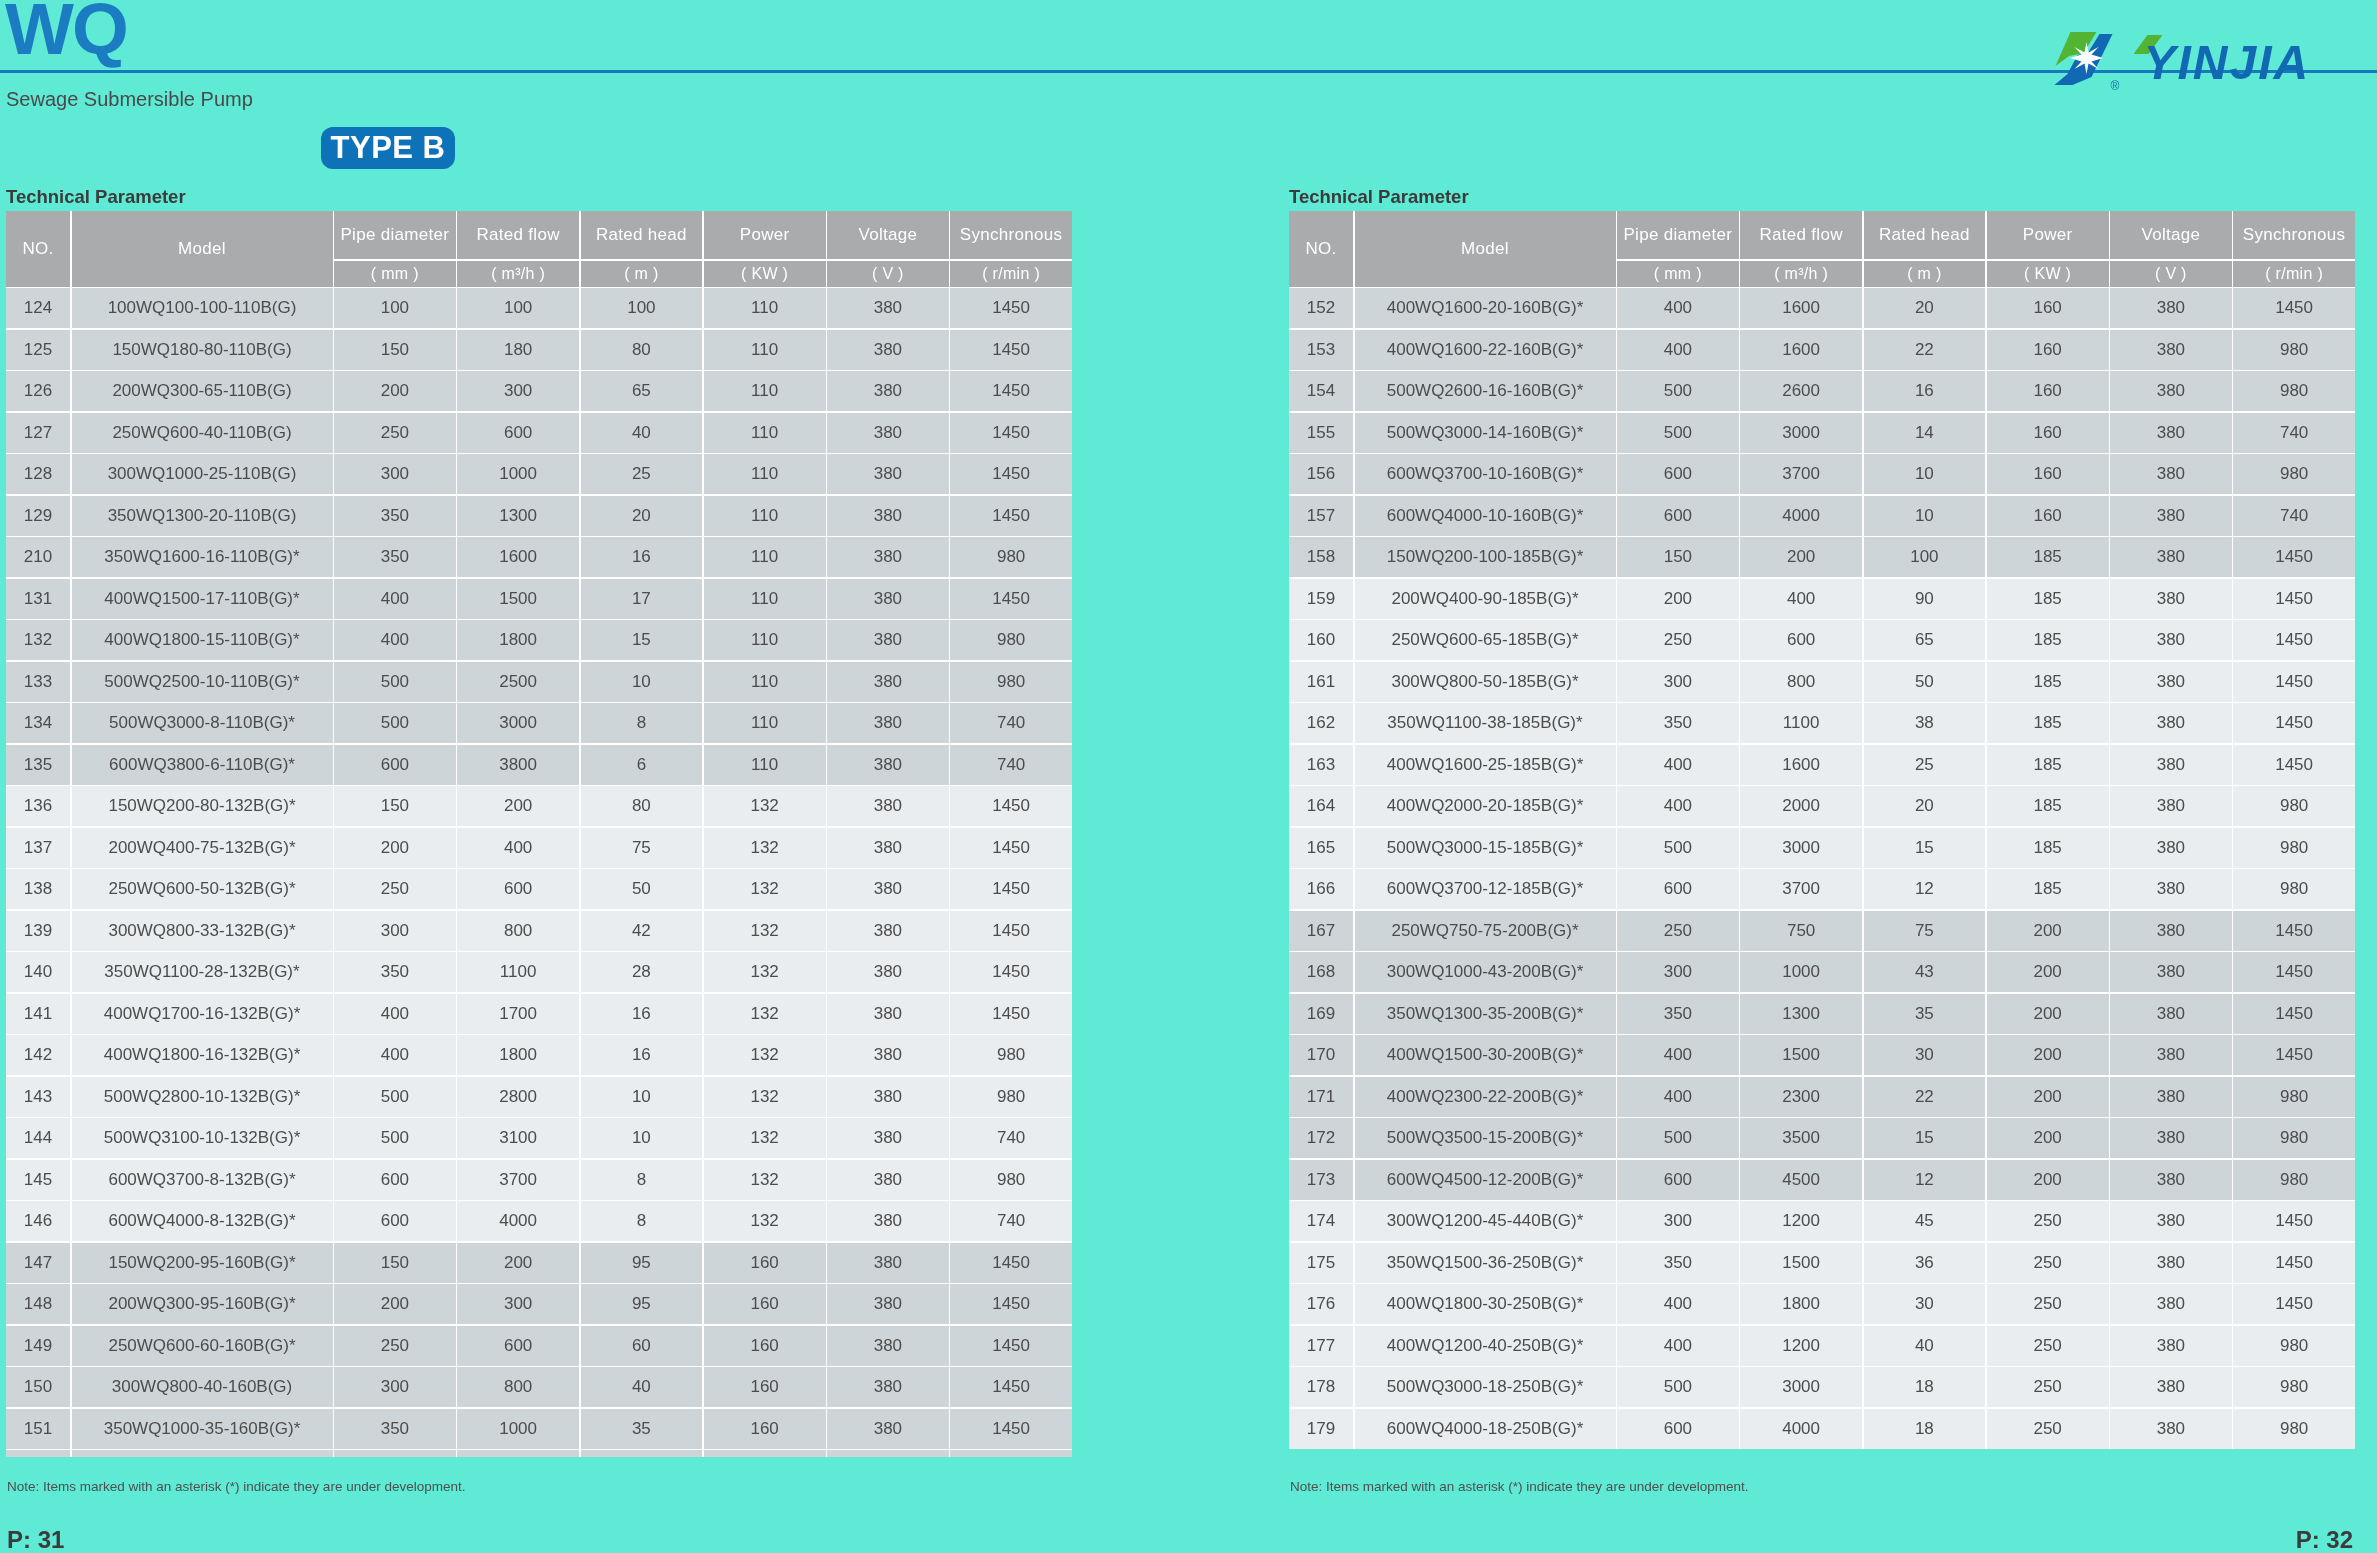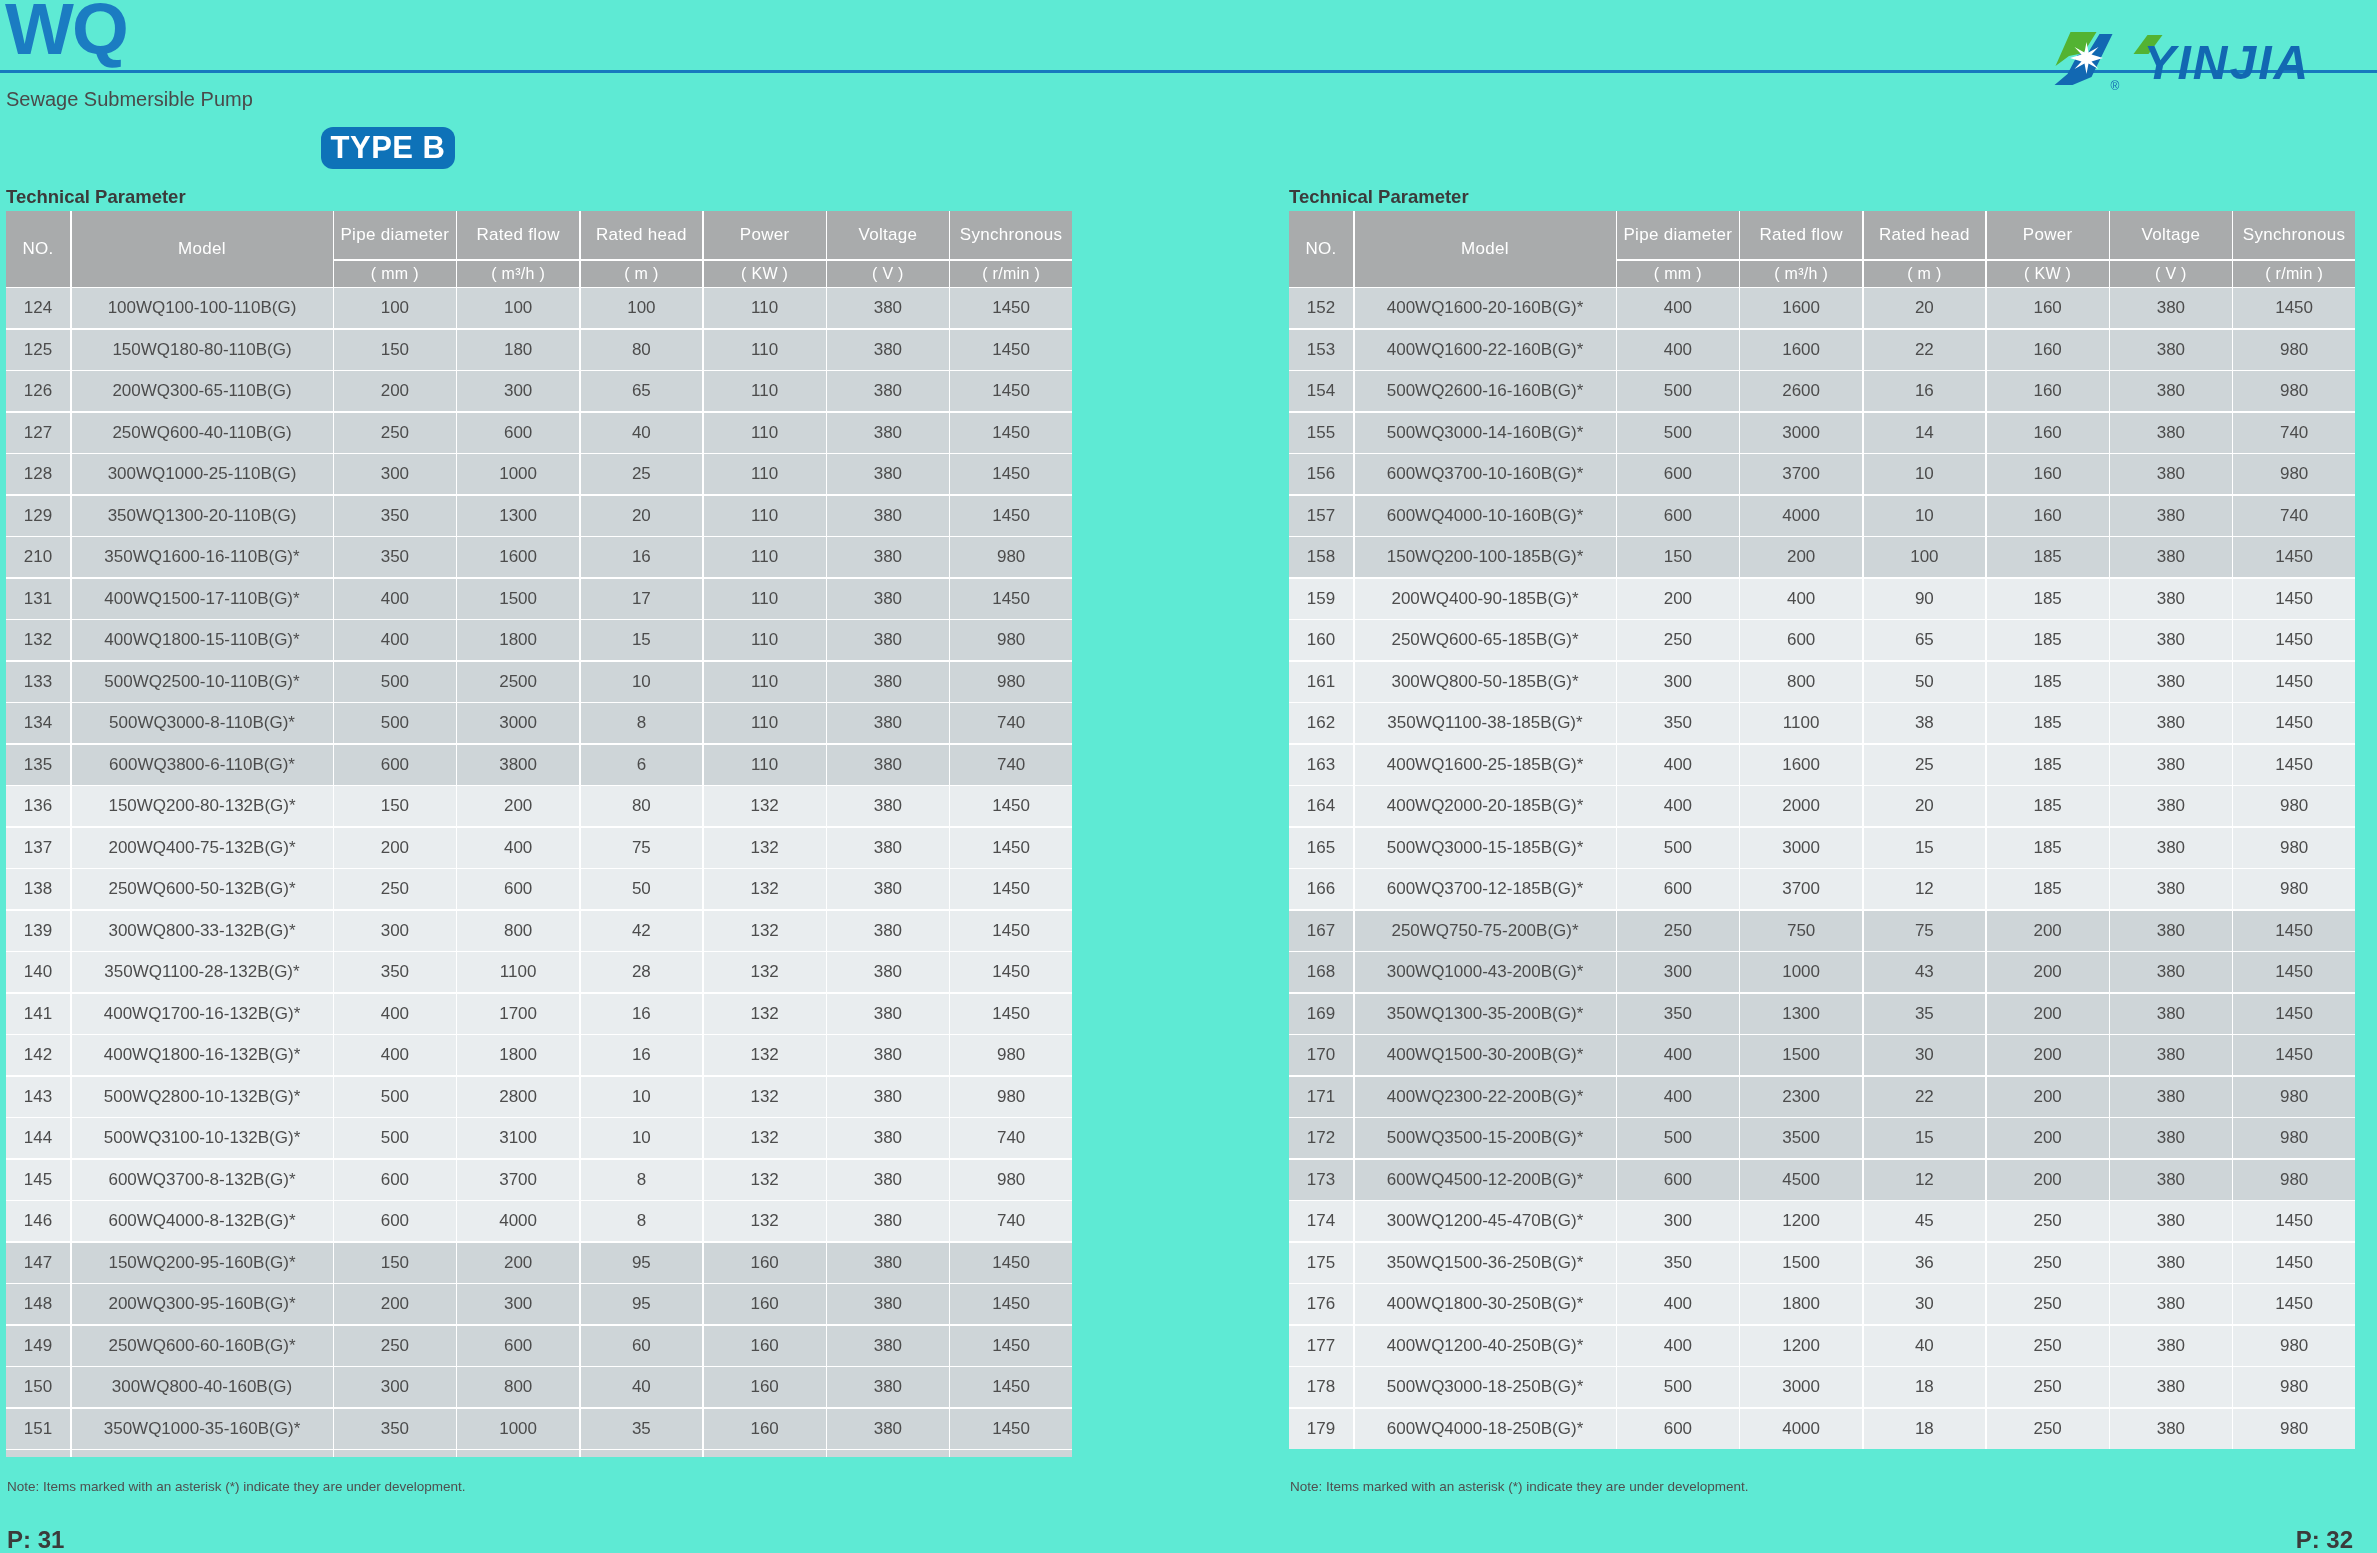--- a/index.html
+++ b/index.html
@@ -516,21 +516,21 @@
         <div class="td dark">980</div>
         <div class="td dark">173</div>
         <div class="td dark">600WQ4500-12-200B(G)*</div>
         <div class="td dark">600</div>
         <div class="td dark">4500</div>
         <div class="td dark">12</div>
         <div class="td dark">200</div>
         <div class="td dark">380</div>
         <div class="td dark">980</div>
         <div class="td light">174</div>
-        <div class="td light">300WQ1200-45-470B(G)*</div>
+        <div class="td light">300WQ1200-45-440B(G)*</div>
         <div class="td light">300</div>
         <div class="td light">1200</div>
         <div class="td light">45</div>
         <div class="td light">250</div>
         <div class="td light">380</div>
         <div class="td light">1450</div>
         <div class="td light">175</div>
         <div class="td light">350WQ1500-36-250B(G)*</div>
         <div class="td light">350</div>
         <div class="td light">1500</div>

